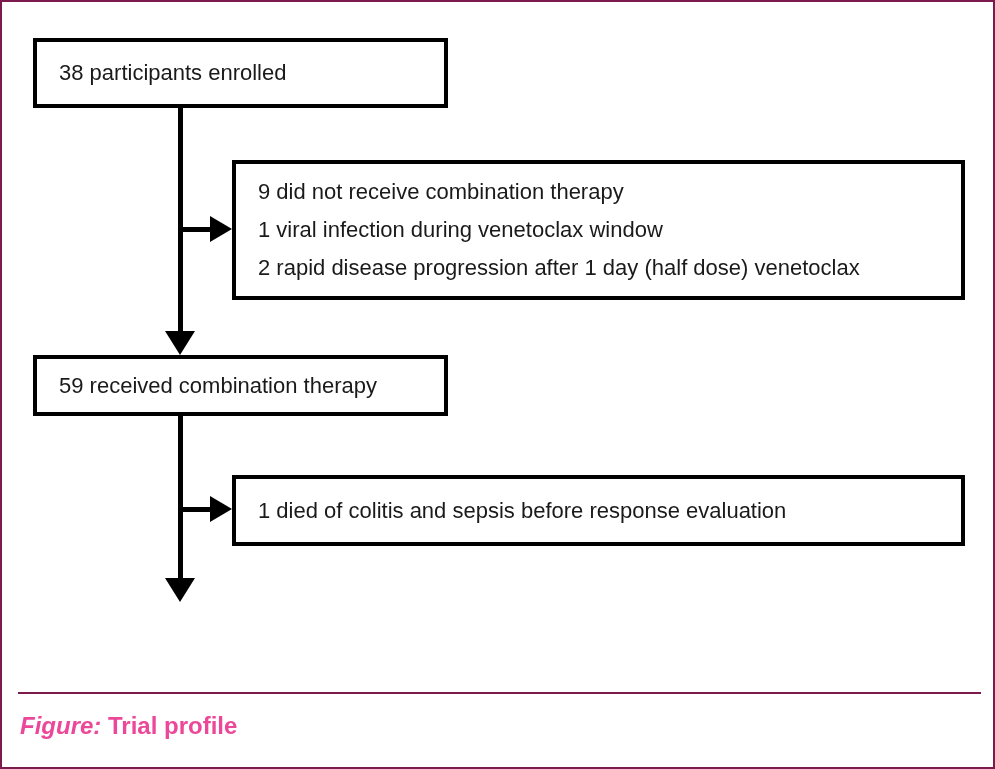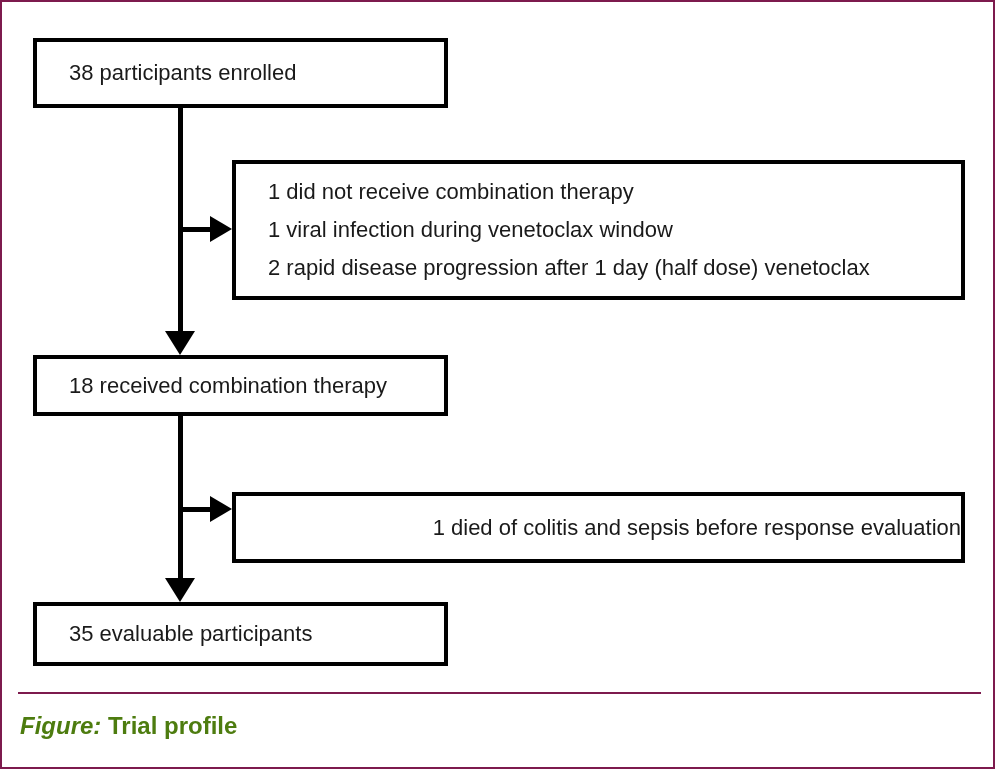--- a/index.html
+++ b/index.html
@@ -36,29 +36,29 @@
     display: flex;
     flex-direction: column;
     justify-content: center;
   }
   .node .line {
     font-family: "Liberation Sans", sans-serif;
     font-size: 22px;
     line-height: 38px;
     color: #1a1a1a;
     white-space: nowrap;
-    padding-left: 32px;
+    padding-left: 22px;
   }
   .node .line.indent {
   }
 
   #node-enrolled   { left: 31px;  top: 36px;  width: 415px; height: 70px; }
   #node-nocombo    { left: 230px; top: 158px; width: 733px; height: 140px; }
   #node-received   { left: 31px;  top: 353px; width: 415px; height: 61px; }
-  #node-died       { left: 230px; top: 490px; width: 733px; height: 71px; text-align: right; }
+  #node-died       { left: 230px; top: 473px; width: 733px; height: 71px; }
   #node-evaluable  { left: 31px;  top: 600px; width: 415px; height: 64px; }
 
   
   .vline {
     position: absolute;
     width: 5px;
     background: #000000;
   }
   .hline {
     position: absolute;
@@ -103,21 +103,21 @@
     height: 2px;
     background: #7d1a4d;
   }
   #caption {
     position: absolute;
     left: 18px;
     top: 710px;
     font-family: "Liberation Sans", sans-serif;
     font-size: 24px;
     font-weight: bold;
-    color: #4d7c0f;
+    color: #ec4899;
     white-space: nowrap;
   }
   #caption .caption-label {
     font-style: italic;
   }
 </style>
 </head>
 <body>
 
 <div id="page">
@@ -128,42 +128,39 @@
       <div class="line">38 participants enrolled</div>
     </div>
 
     <div class="vline" id="trunk-upper"></div>
     <div class="arrow-down" id="arrow-received"></div>
 
     <div class="hline" id="branch-upper"></div>
     <div class="arrow-right" id="arrow-nocombo"></div>
 
     <div class="node" id="node-nocombo">
-      <div class="line">1 did not receive combination therapy</div>
+      <div class="line">9 did not receive combination therapy</div>
       <div class="line indent">1 viral infection during venetoclax window</div>
       <div class="line indent">2 rapid disease progression after 1 day (half dose) venetoclax</div>
     </div>
 
     <div class="node" id="node-received">
-      <div class="line">18 received combination therapy</div>
+      <div class="line">59 received combination therapy</div>
     </div>
 
     <div class="vline" id="trunk-lower"></div>
     <div class="arrow-down" id="arrow-evaluable"></div>
 
     <div class="hline" id="branch-lower"></div>
     <div class="arrow-right" id="arrow-died"></div>
 
     <div class="node" id="node-died">
       <div class="line">1 died of colitis and sepsis before response evaluation</div>
     </div>
 
-    <div class="node" id="node-evaluable">
-      <div class="line">35 evaluable participants</div>
-    </div>
 
   </div>
 
   <div id="caption-rule"></div>
   <div id="caption">
     <span class="caption-label">Figure:</span><span>&nbsp;</span><span>Trial profile</span>
   </div>
 
 </div>
 

